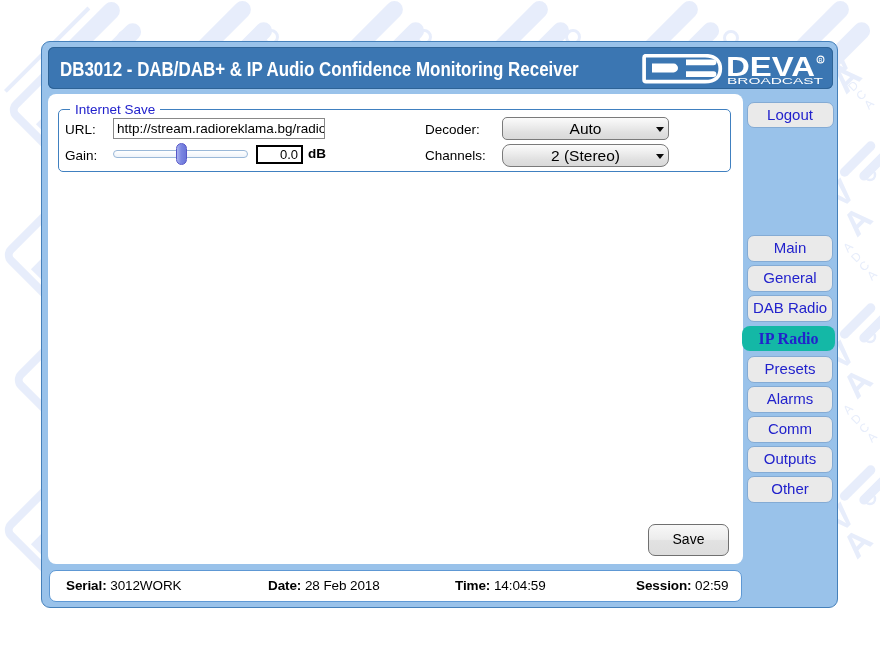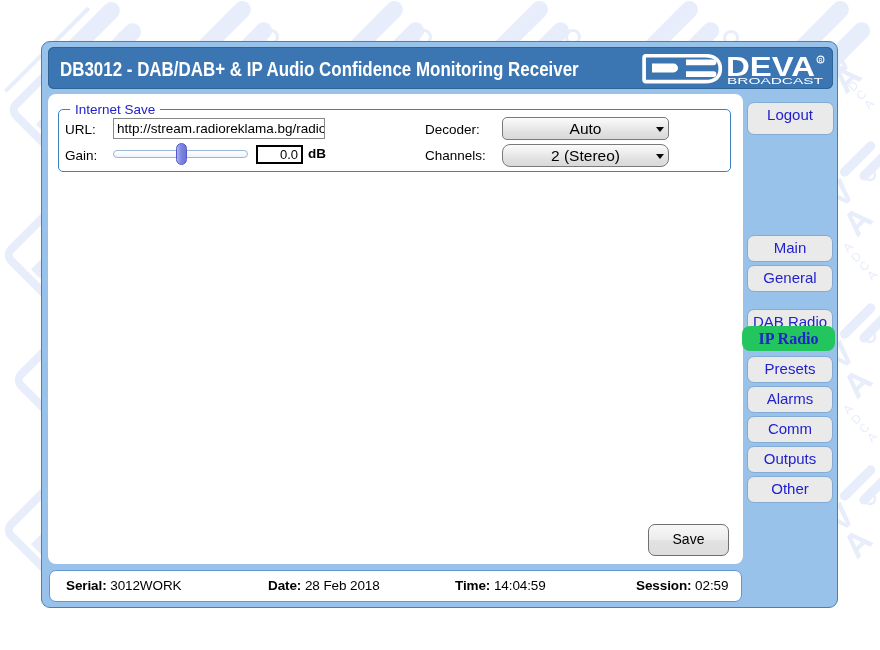--- a/index.html
+++ b/index.html
@@ -17,21 +17,21 @@
 #content{position:absolute;left:48px;top:94px;width:695px;height:470px;
  background:#ffffff;border-radius:8px;z-index:2;}
 #statusbar{position:absolute;left:49px;top:570px;width:693px;height:32px;
  background:#ffffff;border:1px solid #5e98d4;border-radius:7px;z-index:2;
  box-sizing:border-box;}
 .sbtn{position:absolute;left:747px;width:86px;height:27px;z-index:3;
  background:#eaeaea;border:1px solid #84abd4;border-radius:7px;
  box-sizing:border-box;color:#2222cc;font-size:15px;text-align:center;
  line-height:24px;}
 #activetab{position:absolute;left:742px;top:326px;width:93px;height:25px;
- background:#22c55e;border-radius:8px;z-index:3;color:#2222cc;
+ background:#14b8a6;border-radius:8px;z-index:3;color:#2222cc;
  font-family:"Liberation Serif",serif;font-weight:bold;font-size:16px;
  text-align:center;line-height:25px;}
 #fieldset{position:absolute;left:58px;top:109px;width:673px;height:63px;
  border:1px solid #4080c0;border-radius:5px;z-index:3;box-sizing:border-box;}
 #legend{position:absolute;left:70px;top:102px;z-index:4;background:#ffffff;
  padding:0 5px;color:#2222cc;font-size:13.5px;}
 .lbl{position:absolute;z-index:4;color:#000000;font-size:13.5px;}
 #urlinput{position:absolute;left:113px;top:118px;width:212px;height:21px;z-index:4;
  border:1px solid #888888;box-sizing:border-box;background:#ffffff;overflow:hidden;
  font-size:13.5px;line-height:19px;padding-left:3px;white-space:nowrap;}
@@ -148,24 +148,24 @@
 <div id="urlinput">http://stream.radioreklama.bg/radio1.opus</div>
 <div id="slider"></div>
 <div id="thumb"></div>
 <div id="gainval">0.0</div>
 <div class="lbl" style="left:308px;top:146px;font-weight:bold;">dB</div>
 <div class="lbl" style="left:425px;top:122px;">Decoder:</div>
 <div class="lbl" style="left:425px;top:148px;">Channels:</div>
 <div class="drop" style="top:117px;">Auto<span class="arr"></span></div>
 <div class="drop" style="top:143.5px;border-radius:8px;">2 (Stereo)<span class="arr"></span></div>
 
-<div class="sbtn" style="top:101.5px;left:746.5px;width:87px;height:33px;">Logout</div>
+<div class="sbtn" style="top:101.5px;left:746.5px;width:87px;height:26px;">Logout</div>
 <div class="sbtn" style="top:235px;">Main</div>
 <div class="sbtn" style="top:265px;">General</div>
-<div class="sbtn" style="top:309px;">DAB Radio</div>
+<div class="sbtn" style="top:295px;">DAB Radio</div>
 <div id="activetab">IP Radio</div>
 <div class="sbtn" style="top:356px;">Presets</div>
 <div class="sbtn" style="top:386px;">Alarms</div>
 <div class="sbtn" style="top:416px;">Comm</div>
 <div class="sbtn" style="top:446px;">Outputs</div>
 <div class="sbtn" style="top:476px;">Other</div>
 
 <div id="save">Save</div>
 
 <div id="statusbar"></div>

